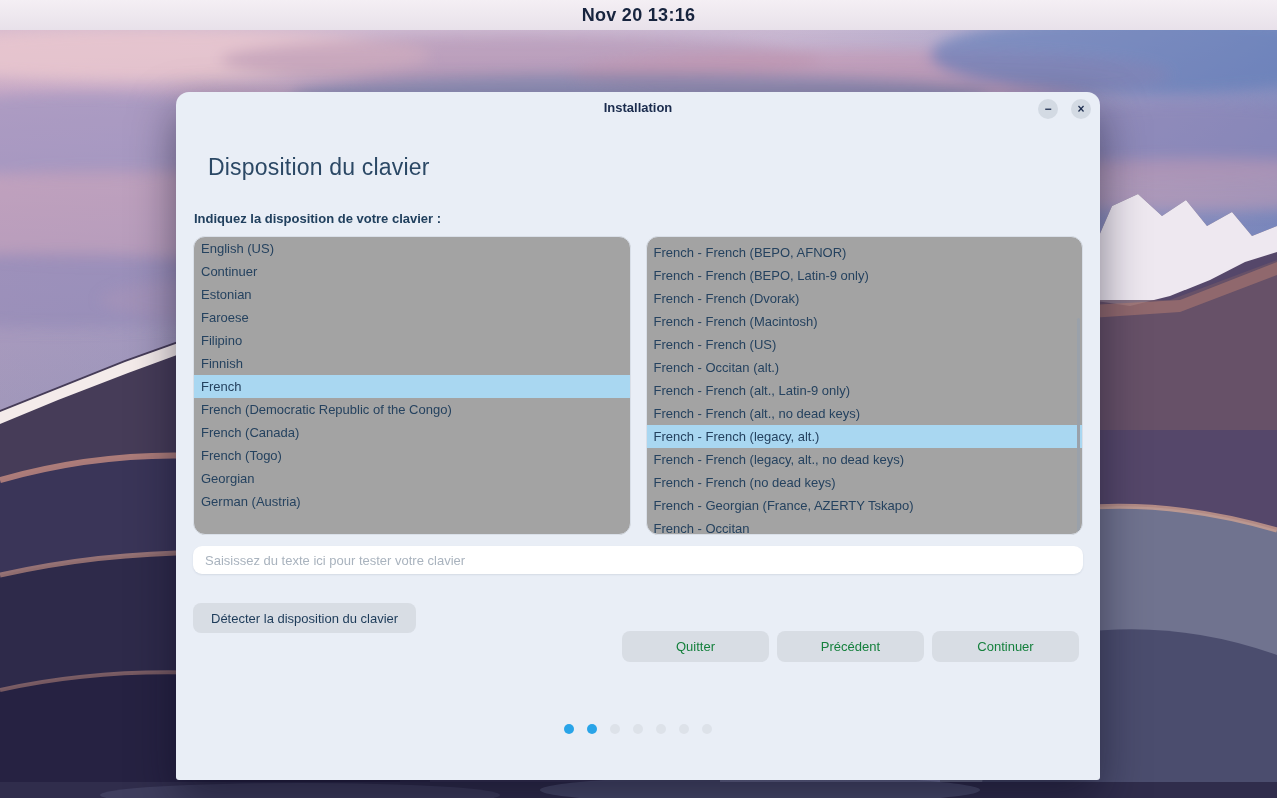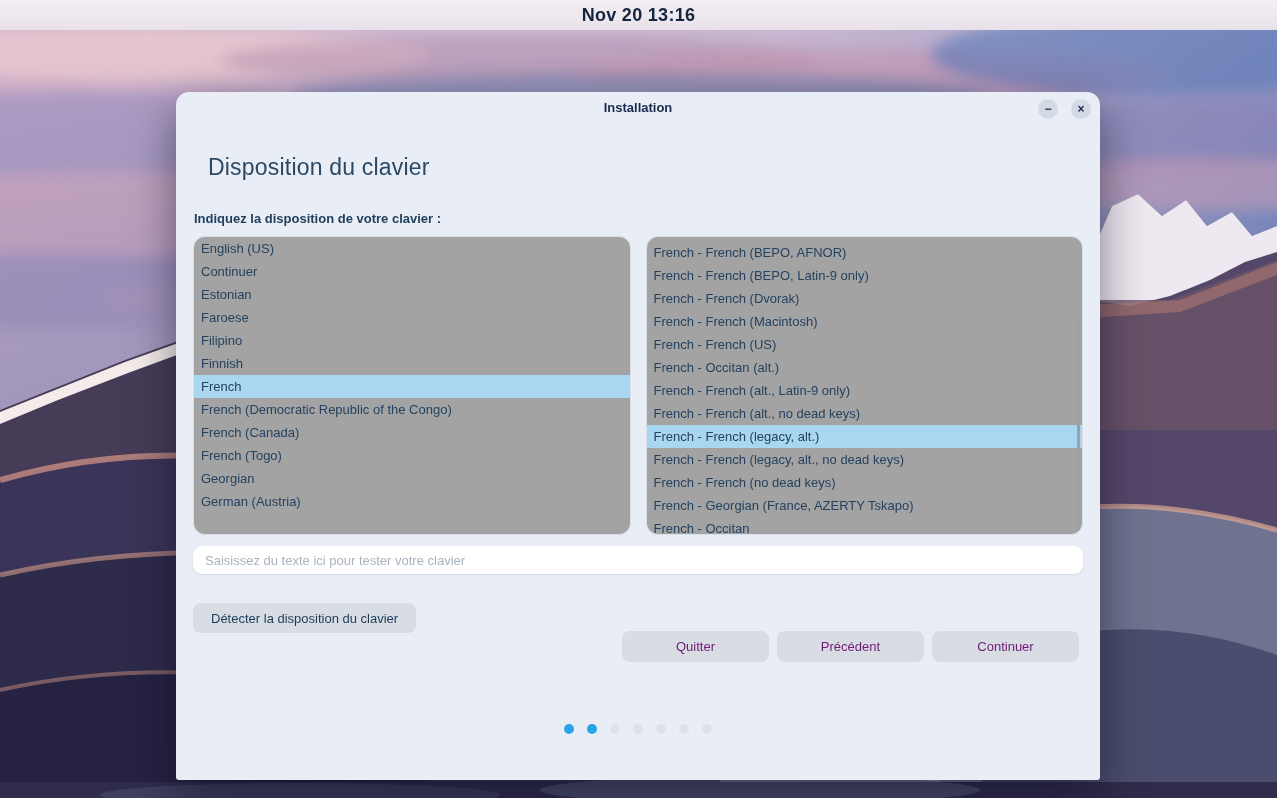--- a/index.html
+++ b/index.html
@@ -62,21 +62,21 @@
 
   
   .detect{
     position:absolute;left:17px;top:491px;height:30px;padding:5px 18px;
     border:none;border-radius:8px;background:#d8dde4;
     font-size:13px;color:#1d3b59;font-family:inherit;margin-top:20px;
   }
   .navrow{position:absolute;right:21px;top:539px;display:flex;gap:8px;}
   .navbtn{
     width:147px;height:31px;border:none;border-radius:8px;background:#d8dde4;
-    font-size:13px;color:#701a75;font-family:inherit;
+    font-size:13px;color:#15803d;font-family:inherit;
   }
 
   
   .dots{position:absolute;left:0;top:632px;width:100%;
     display:flex;justify-content:center;gap:13px;}
   .dot{width:10px;height:10px;border-radius:50%;background:#dde2e9;display:inline-block;}
   .dot.active{background:#29a4e8;}
 </style>
 </head>
 <body>

